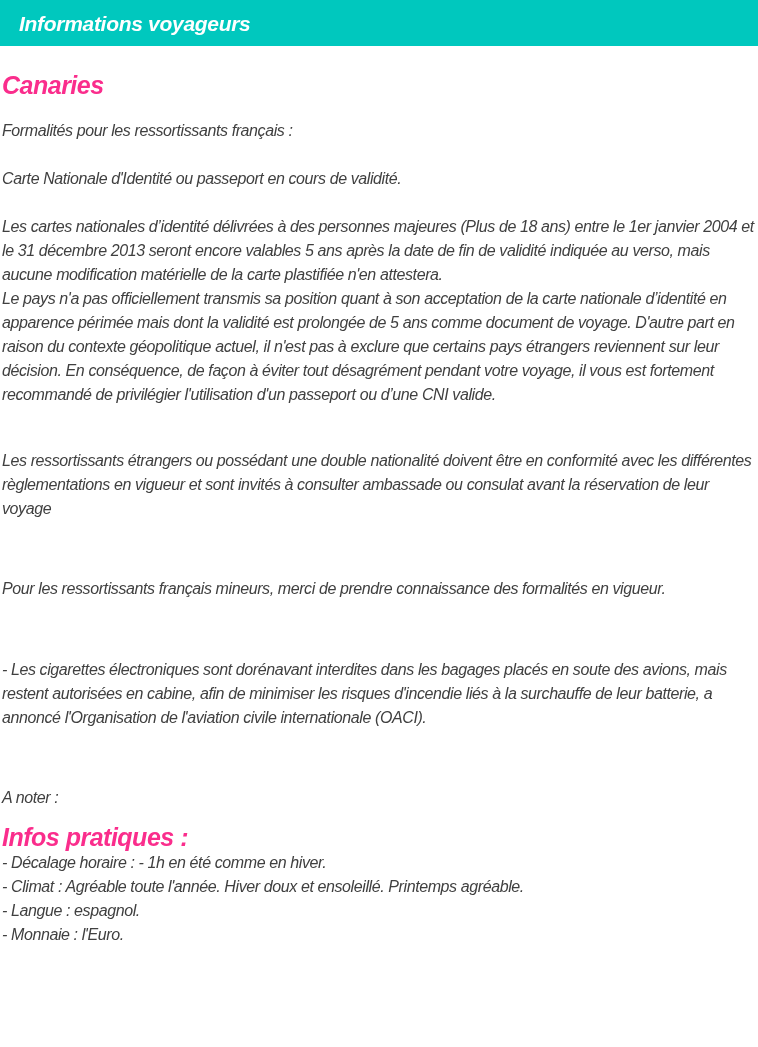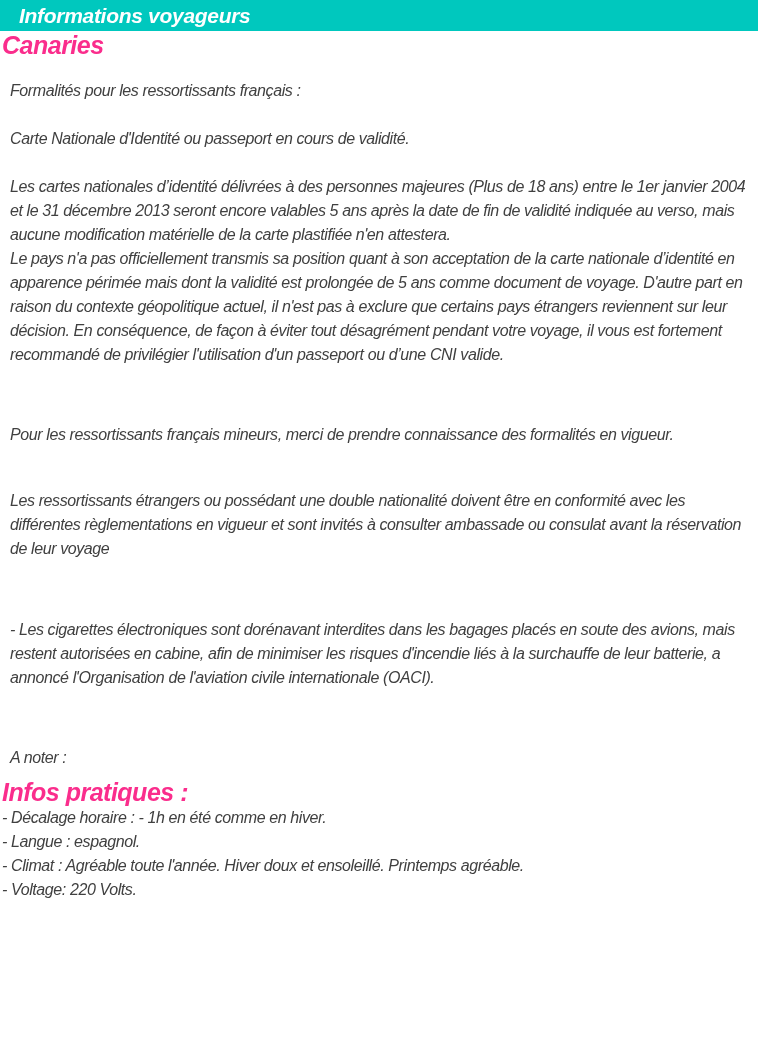--- a/index.html
+++ b/index.html
@@ -8,21 +8,21 @@
     background: #ffffff;
   }
   body {
     width: 758px;
     font-family: "Liberation Sans", sans-serif;
     font-style: italic;
     color: #404040;
   }
   .topbar {
     background: #00c8be;
-    height: 31px;
+    height: 46px;
     display: flex;
     align-items: center;
     padding-left: 19px;
     box-sizing: border-box;
   }
   .topbar-title {
     color: #ffffff;
     font-size: 21px;
     font-weight: bold;
     font-style: italic;
@@ -37,24 +37,24 @@
   }
   .accent-heading {
     color: #fa2d8c;
     font-size: 25px;
     line-height: 28px;
     font-weight: bold;
     font-style: italic;
     letter-spacing: -0.5px;
     margin: 0;
   }
-  .h-canaries { margin-top: 0; }
-  .h-infos    { margin-top: 0; }
+  .h-canaries { margin-top: 25px; }
+  .h-infos    { margin-top: 13px; }
   .p {
-    margin: 8px;
+    margin: 0;
     font-size: 16px;
     line-height: 24px;
     letter-spacing: -0.4px;
   }
   .mt-20 { margin-top: 20px; }
   .mt-24 { margin-top: 24px; }
   .mt-42 { margin-top: 42px; }
   .mt-55 { margin-top: 55px; }
   .mt-56 { margin-top: 56px; }
   .mt-57 { margin-top: 57px; }
@@ -73,31 +73,31 @@
 
   <h2 class="accent-heading h-canaries">Canaries</h2>
 
   <p class="p mt-20">Formalités pour les ressortissants français :</p>
 
   <p class="p mt-24">Carte Nationale d'Identité ou passeport en cours de validité.</p>
 
   <p class="p mt-24"><span>Les cartes nationales d’identité délivrées à des personnes majeures (Plus de 18 ans) entre le 1er janvier 2004 et le 31 décembre 2013 seront encore valables 5 ans après la date de fin de validité indiquée au verso, mais aucune modification matérielle de la carte plastifiée n'en attestera.</span><br>
   <span>Le pays n'a pas officiellement transmis sa position quant à son acceptation de la carte nationale d’identité en apparence périmée mais dont la validité est prolongée de 5 ans comme document de voyage. D'autre part en raison du contexte géopolitique actuel, il n'est pas à exclure que certains pays étrangers reviennent sur leur décision. En conséquence, de façon à éviter tout désagrément pendant votre voyage, il vous est fortement recommandé de privilégier l'utilisation d'un passeport ou d’une CNI valide.</span></p>
 
+  <p class="p mt-42">Les ressortissants étrangers ou possédant une double nationalité doivent être en conformité avec les différentes règlementations en vigueur et sont invités à consulter ambassade ou consulat avant la réservation de leur voyage</p>
+
   <p class="p mt-56">Pour les ressortissants français mineurs, merci de prendre connaissance des formalités en vigueur.</p>
-
-  <p class="p mt-42">Les ressortissants étrangers ou possédant une double nationalité doivent être en conformité avec les différentes règlementations en vigueur et sont invités à consulter ambassade ou consulat avant la réservation de leur voyage</p>
 
   <p class="p mt-57">- Les cigarettes électroniques sont dorénavant interdites dans les bagages placés en soute des avions, mais restent autorisées en cabine, afin de minimiser les risques d'incendie liés à la surchauffe de leur batterie, a annoncé l'Organisation de l'aviation civile internationale (OACI).</p>
 
   <p class="p mt-56">A noter :</p>
 
 
   <h2 class="accent-heading h-infos">Infos pratiques :</h2>
 
   <div class="info-list mt-19">
     <p class="p">- Décalage horaire : - 1h en été comme en hiver.</p>
+    <p class="p">- Climat : Agréable toute l'année. Hiver doux et ensoleillé. Printemps agréable.</p>
     <p class="p">- Langue : espagnol.</p>
-    <p class="p">- Climat : Agréable toute l'année. Hiver doux et ensoleillé. Printemps agréable.</p>
-    <p class="p">- Voltage: 220 Volts.</p>
+    <p class="p">- Monnaie : l'Euro.</p>
   </div>
 
 </main>
 
 </body></html>

